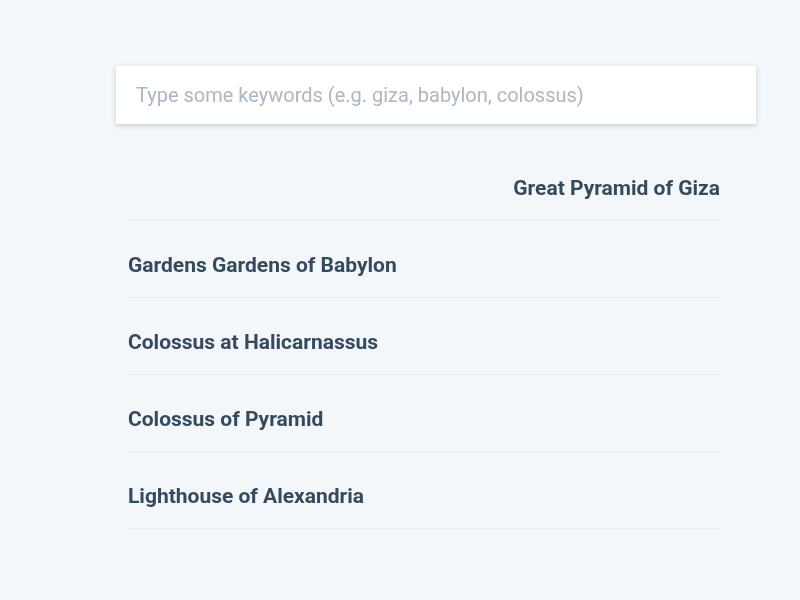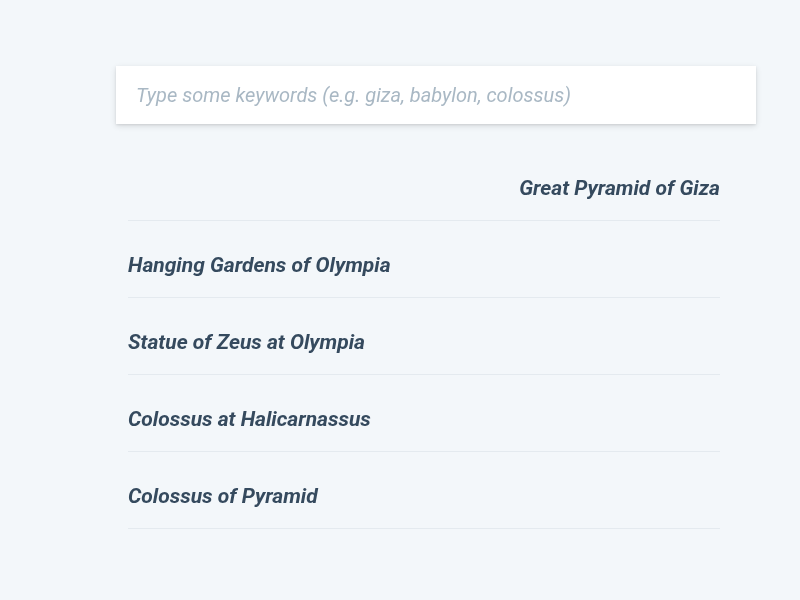--- a/index.html
+++ b/index.html
@@ -1,19 +1,18 @@
 <!DOCTYPE html>
 <html><head>
   <meta charset="utf-8">
   <style>
     * {
       margin: 12px;
       padding: 0;
       box-sizing: border-box;
-      font-style: italic;
     }
     body {
       font-family: -apple-system, BlinkMacSystemFont, "Segoe UI", Roboto, "Helvetica Neue", Arial, sans-serif;
       background-color: #f3f7fa;
       width: 800px;
       height: 600px;
       padding: 30px 80px 0 80px;
     }
     .search-input {
       width: 100%;
@@ -48,20 +47,20 @@
   </style>
 </head>
 <body>
 
 
 
 <input type="text" class="search-input" autofocus="" placeholder="Type some keywords (e.g. giza, babylon, colossus)" style="">
 
 <div class="results">
   <div class="result-item">Great Pyramid of Giza</div>
-  <div class="result-item">Hanging Gardens of Olympia</div>
-  <div class="result-item">Statue of Zeus at Olympia</div>
+  <div class="result-item">Gardens Gardens of Babylon</div>
   <div class="result-item">Colossus at Halicarnassus</div>
   <div class="result-item">Colossus of Pyramid</div>
+  <div class="result-item">Lighthouse of Alexandria</div>
 </div>
 
 
 
 
 </body></html>

